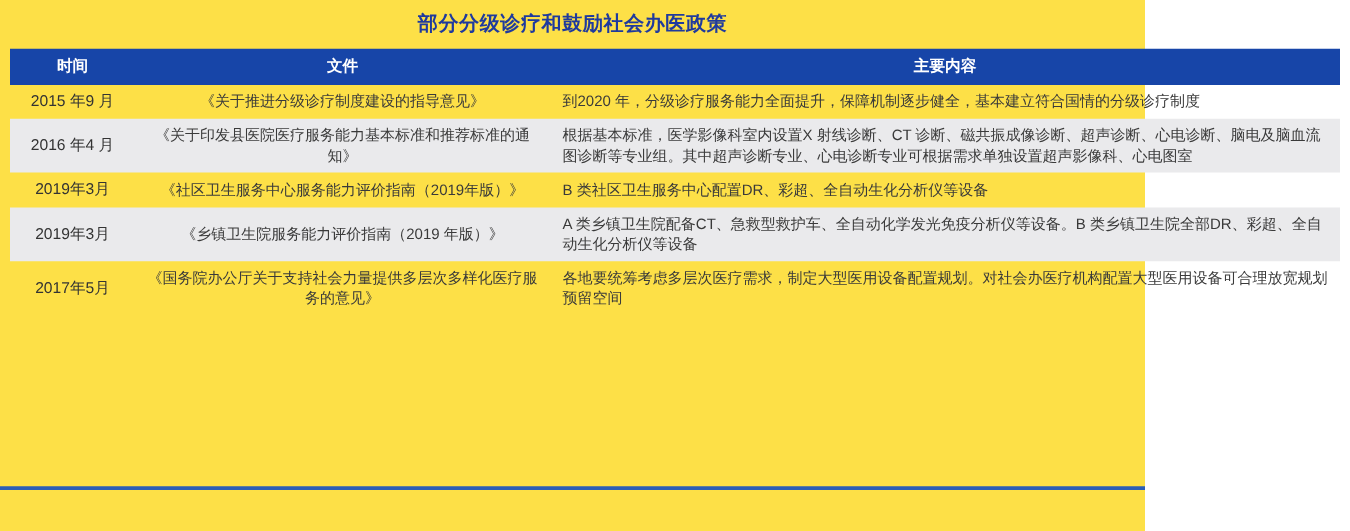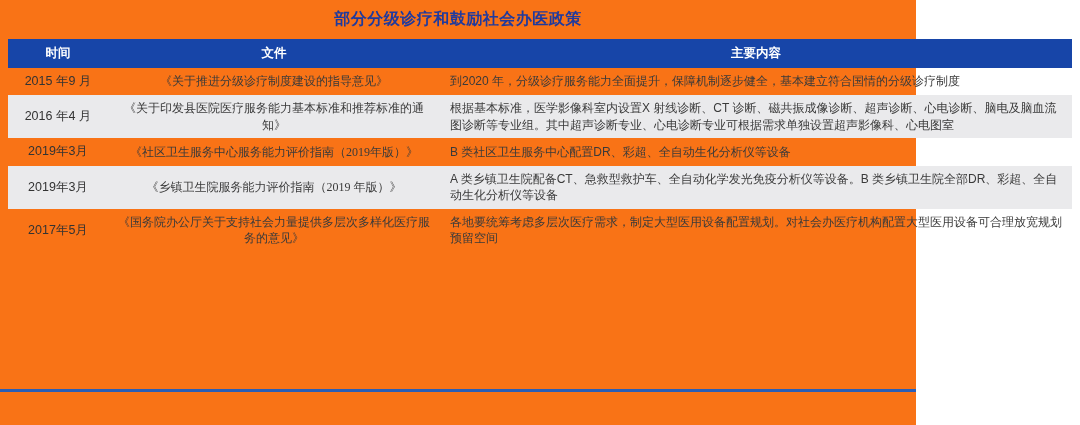--- a/index.html
+++ b/index.html
@@ -2,21 +2,21 @@
 <html><head>
 <meta charset="utf-8">
 <style>
   * { margin: 0; padding: 0; box-sizing: border-box; }
   html, body { background: #ffffff; }
   body {
     width: 1080px; height: 425px;
     font-family: "Liberation Sans", "DejaVu Sans", sans-serif;
     overflow: hidden;
   }
-  .slide { width: 916px; height: 425px; position: relative; background: #f97316; }
+  .slide { width: 916px; height: 425px; position: relative; background: #fde047; }
 
   .title {
     text-align: center;
     font-size: 16px;
     font-weight: bold;
     color: #1F3A9E;
     padding-top: 9px;
     letter-spacing: 0.5px;
   }
 
@@ -40,21 +40,21 @@
   }
   tbody td {
     font-size: 12px;
     color: #3A3A3A;
     line-height: 1.38;
     vertical-align: middle;
     padding: 5px 6px;
   }
   tbody tr:nth-child(even) { background: #EAEAEC; }
   td.c-time { text-align: center; white-space: nowrap; font-size: 12.5px; color: #333333; }
-  td.c-doc  { text-align: center; font-family: Liberation Serif, serif; }
+  td.c-doc  { text-align: center; }
   td.c-content { text-align: left; padding-left: 10px; padding-right: 8px; }
 
   .divider {
     position: absolute;
     left: 0; right: 0;
     top: 389px;
     height: 3px;
     background: #2B5EB5;
   }
   .footer {

